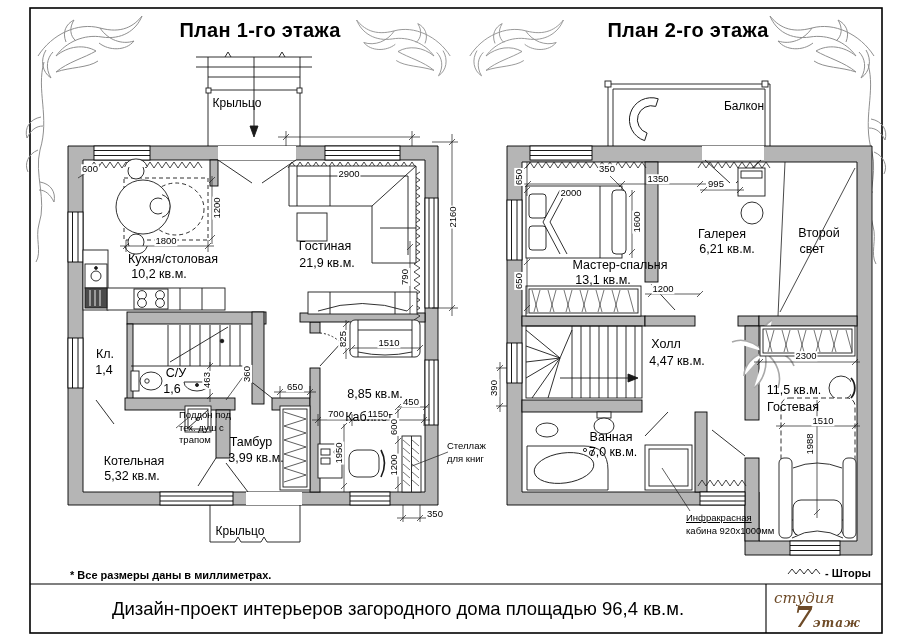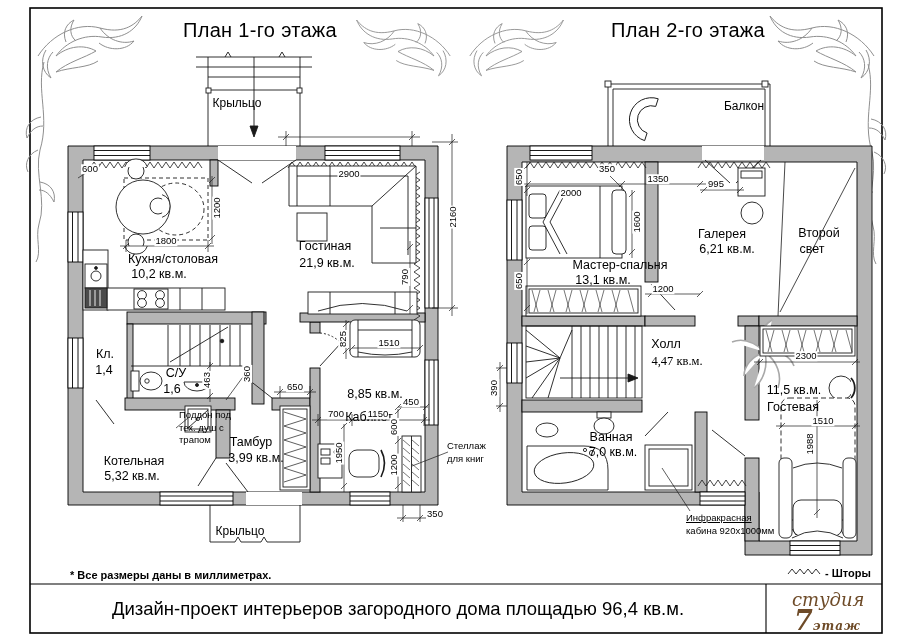--- a/index.html
+++ b/index.html
@@ -1,31 +1,31 @@
 <!DOCTYPE html>
 <html><head>
 <meta charset="utf-8">
 <style>
   html,body{margin:0;padding:0;background:#fff;}
   .canvas{position:relative;width:910px;height:644px;background:#fff;overflow:hidden;
           font-family:"Liberation Sans",sans-serif;color:#000;}
   svg{position:absolute;left:0;top:0;}
   .t{position:absolute;transform:translate(-50%,-50%);white-space:nowrap;color:#000;}
-  .ttl{font-size:20px;letter-spacing:.3px;}
+  .ttl{font-size:20px;letter-spacing:.3px;font-weight:bold;}
   .room{font-size:12.5px;}
   .pl{font-size:12px;}
   .dim{font-size:9.5px;background:#fff;padding:0 1px;line-height:1;}
   .v{transform:translate(-50%,-50%) rotate(-90deg);}
   .ann{position:absolute;font-size:9.5px;line-height:1.32;white-space:nowrap;}
   .note{position:absolute;font-size:11px;font-weight:bold;white-space:nowrap;transform:translate(0,-50%);}
   .ptitle{font-size:18.5px;}
   .legend{font-size:11px;font-weight:bold;}
   .logo{position:absolute;left:772px;top:589px;width:108px;color:#6e4b28;
         font-family:"DejaVu Serif",serif;font-style:italic;}
-  .logo .studio{display:block;font-size:18px;margin-left:20px;}
+  .logo .studio{display:block;font-size:15px;margin-left:2px;}
   .logo .row{margin-top:-5px;margin-left:22px;font-weight:bold;}
   .logo .seven{font-size:27px;}
   .logo .word{font-size:12px;letter-spacing:1px;}
 </style>
 </head>
 <body>
 
 <div class="canvas">
 
 <svg width="910" height="644" viewBox="0 0 910 644">
@@ -568,21 +568,21 @@
 <div class="t dim" style="left:435px;top:514px;">350</div>
 
 <div class="t pl" style="left:744px;top:106px;">Балкон</div>
 <div class="t room" style="left:620px;top:265px;">Мастер-спальня</div>
 <div class="t room" style="left:603px;top:280px;">13,1 кв.м.</div>
 <div class="t room" style="left:722px;top:234px;">Галерея</div>
 <div class="t room" style="left:727px;top:249px;">6,21 кв.м.</div>
 <div class="t room" style="left:819px;top:233px;">Второй</div>
 <div class="t room" style="left:812px;top:249px;">свет</div>
 <div class="t room" style="left:666px;top:344px;">Холл</div>
-<div class="t room" style="left:677px;top:361px;font-family:Liberation Serif, serif;">4,47 кв.м.</div>
+<div class="t room" style="left:677px;top:361px;">4,47 кв.м.</div>
 <div class="t room" style="left:611px;top:437px;">Ванная</div>
 <div class="t room" style="left:613px;top:452px;">7,0 кв.м.</div>
 <div class="t room" style="left:793px;top:376px;margin-top:31px;">Гостевая</div>
 <div class="t room" style="left:794px;top:390px;">11,5 кв.м.</div>
 
 <div class="ann" style="left:686px;top:512px;">
   <div style="text-decoration:underline;">Инфракрасная</div>
   <div>кабина 920x1000мм</div>
 </div>
 

